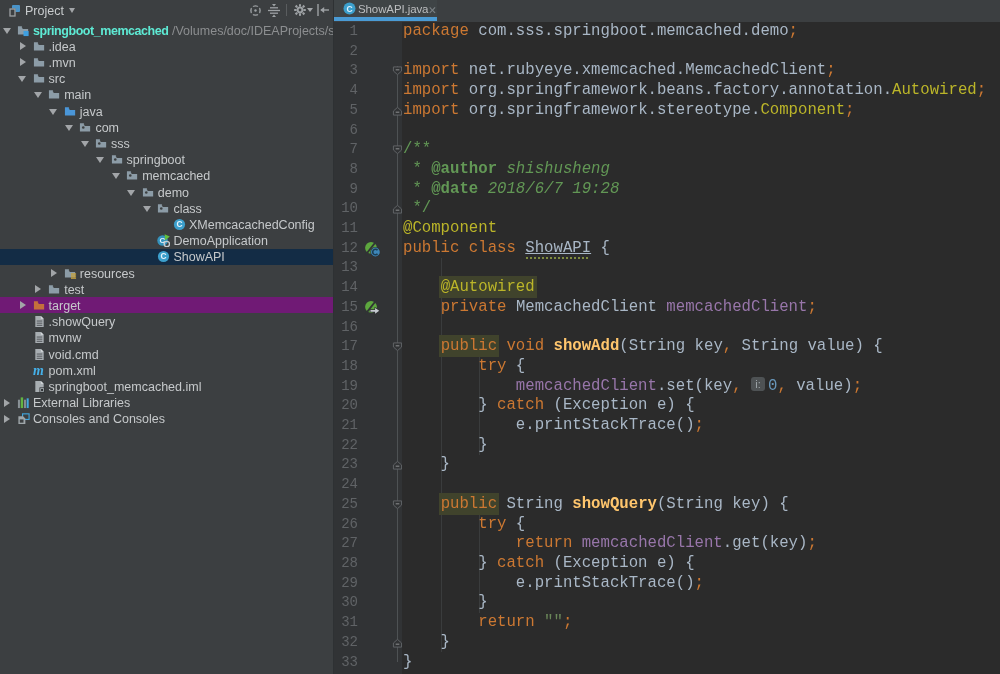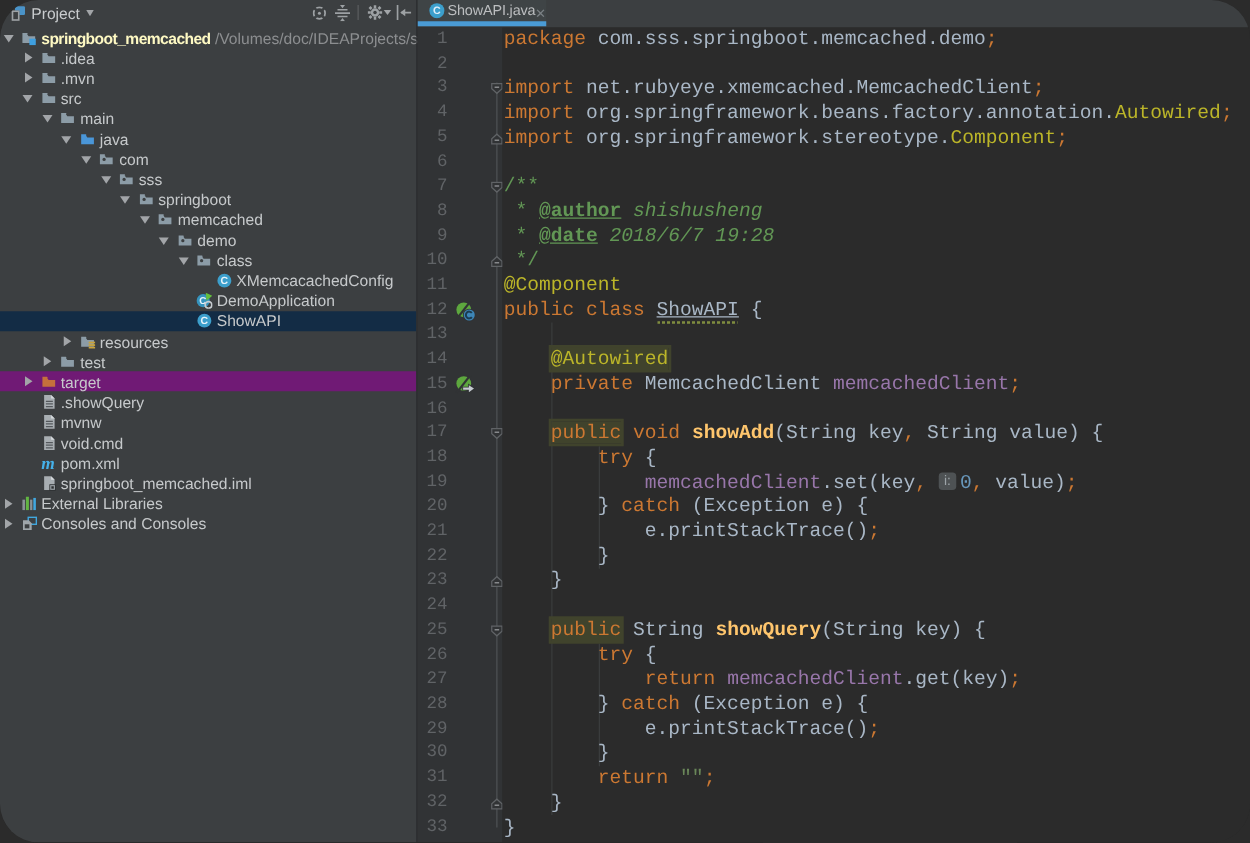--- a/index.html
+++ b/index.html
@@ -1,16 +1,16 @@
 <!DOCTYPE html>
 <html><head>
 <meta charset="utf-8">
 <style>
 html,body{margin:0;padding:0;background:#2b2b2b;}
-#app{position:relative;width:1000px;height:674px;overflow:hidden;background:#2b2b2b;font-family:"Liberation Sans",sans-serif;border-radius:31px;}
+#app{position:relative;width:1000px;height:674px;overflow:hidden;background:#2b2b2b;font-family:"Liberation Sans",sans-serif;}
 
 #panel{position:absolute;left:0;top:0;width:333px;height:674px;background:#3c3f41;}
 #phead{position:absolute;left:0;top:0;width:333px;height:21px;}
 #phead .ptitle{position:absolute;left:25px;top:3.5px;font-size:12.5px;color:#c9ccce;}
 .row{position:absolute;left:0;width:333px;height:16px;}
 .row .t{position:absolute;top:1.5px;font-size:12.5px;color:#c6c9cb;white-space:nowrap;}
 .sel{background:#132c45;}
 .tgt{background:#701a75;}
 .ar{position:absolute;top:4px;width:0;height:0;border-left:6.5px solid #a2a5a8;border-top:4px solid transparent;border-bottom:4px solid transparent;}
 .ad{position:absolute;top:5.5px;width:0;height:0;border-top:6px solid #a2a5a8;border-left:4.25px solid transparent;border-right:4.25px solid transparent;}
@@ -29,21 +29,21 @@
 
 #editor{position:absolute;left:402px;top:22px;width:598px;height:652px;background:#2b2b2b;}
 #code{position:absolute;left:403px;top:22px;margin:0;font-family:"Liberation Mono",monospace;font-size:15.68px;line-height:19.7px;color:#a9b7c6;}
 #code .k{color:#cc7832;}
 #code .an{color:#bbb529;}
 #code .fl{color:#9876aa;}
 #code .nu{color:#6897bb;}
 #code .st{color:#6a8759;}
 #code .cm{color:#629755;}
 #code .cmi{color:#629755;font-style:italic;}
-#code .cmt{color:#629755;font-weight:bold;text-decoration:underline;}
+#code .cmt{color:#629755;font-weight:bold;}
 #code .mt{color:#ffc66d;font-weight:bold;}
 #code .hl{background:#40432c;box-shadow:0 0 0 2px #40432c;}
 #code .cls{text-decoration:underline;position:relative;}
 #code .cls:after{content:"";position:absolute;left:1px;right:1px;bottom:-2px;height:2px;background:repeating-linear-gradient(90deg,#7f8c3f 0 2px,transparent 2px 4px);}
 #code .hint{display:inline-block;width:14px;margin-right:3px;background:#4e5254;color:#9da4a8;font-size:11px;font-family:"Liberation Sans",sans-serif;border-radius:3px;text-align:center;vertical-align:1.5px;line-height:14px;}
 .ig{position:absolute;width:1px;background:#3a3c3d;}
 </style>
 </head>
 <body>
 <div id="app">
@@ -100,21 +100,21 @@
           <path d="M3.2 6 l4 -3 v6 z" fill="#9da1a4"></path>
         </svg>
       </div>
     <div id="tree">
       <div class="row" style="top:22.0px">
           <span class="ad" style="left:2.5px"></span>
           <svg class="ico" style="left:17.0px" width="14" height="14" viewBox="0 0 14 14">
             <path d="M1 3.5 h4 l1.3 1.8 H12 v6 H1 z M1 3.5 v-1 h4 l0.8 1" fill="#8c9ca7"></path>
             <rect x="7" y="7.5" width="5.5" height="5.5" fill="#3e9fe0"></rect>
           </svg>
-          <span class="t" style="left:33.0px"><b style="color:#fef9c3;letter-spacing:-0.45px">springboot_memcached</b> <span style="color:#8c8e90">/Volumes/doc/IDEAProjects/sp</span></span>
+          <span class="t" style="left:33.0px"><b style="color:#5eead4;letter-spacing:-0.45px">springboot_memcached</b> <span style="color:#8c8e90">/Volumes/doc/IDEAProjects/sp</span></span>
         </div>
       <div class="row" style="top:38.2px">
           <span class="ar" style="left:19.6px"></span>
           <svg class="ico" style="left:32.6px" width="14" height="14" viewBox="0 0 14 14">
             <path d="M1 3.5 h4 l1.3 1.8 H12 v6 H1 z M1 3.5 v-1 h4 l0.8 1" fill="#8c9ca7"></path>
           </svg>
           <span class="t" style="left:48.6px">.idea</span>
         </div>
       <div class="row" style="top:54.4px">
           <span class="ar" style="left:19.6px"></span>

